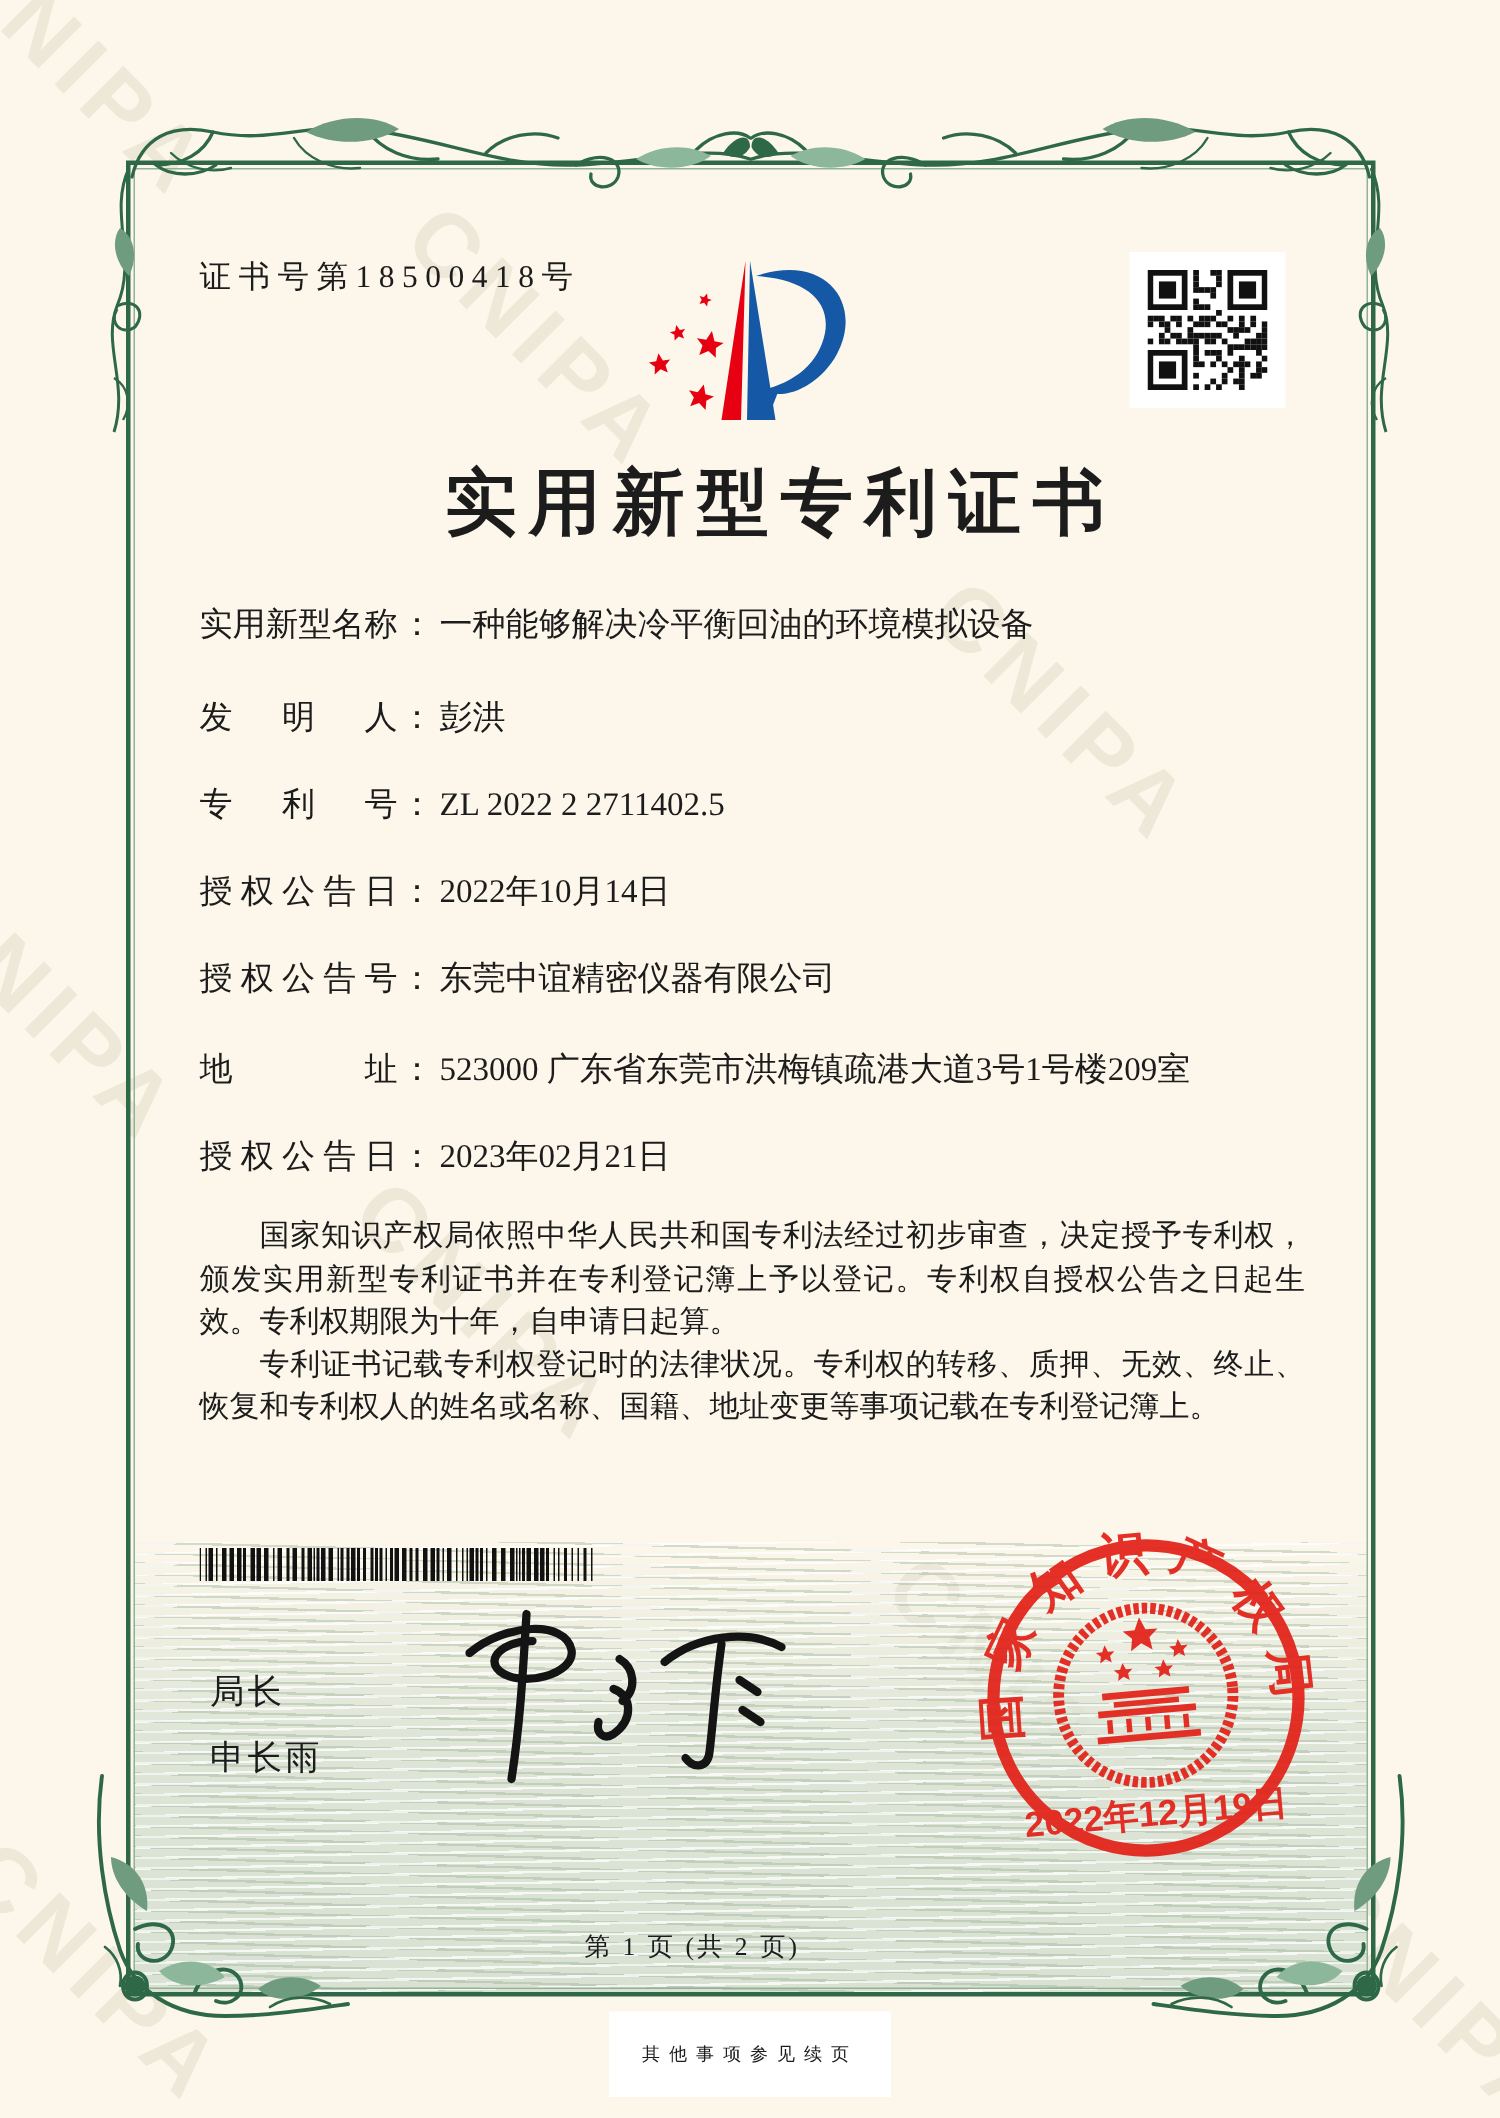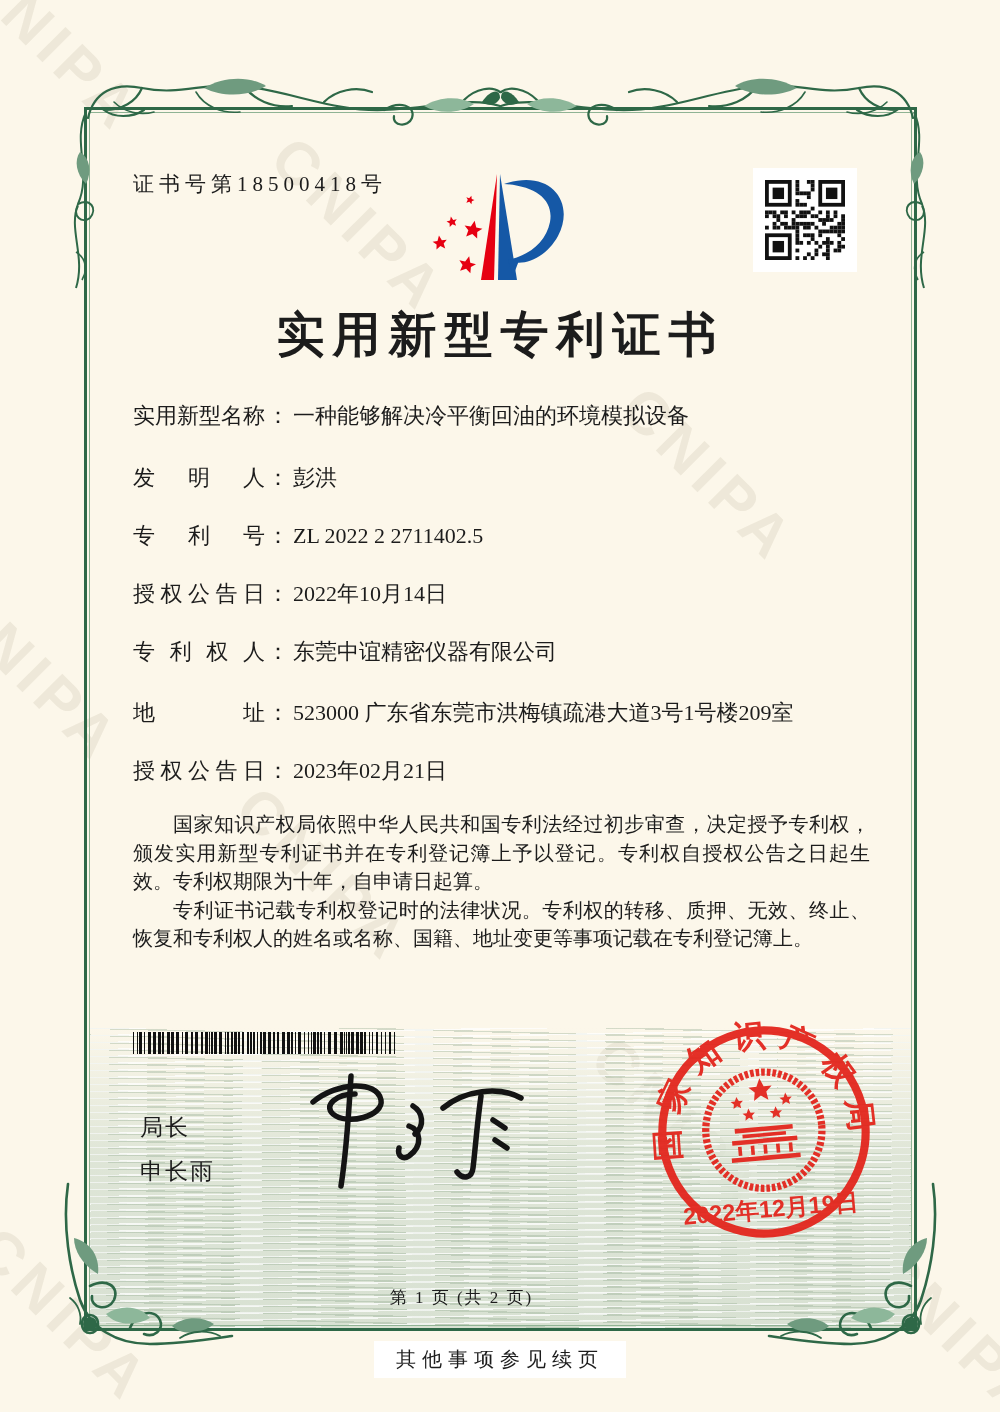--- a/index.html
+++ b/index.html
@@ -36,21 +36,21 @@
     position:absolute;z-index:3;left:133px;top:170px;
     font-size:21px;letter-spacing:5px;
   }
   .logo{position:absolute;z-index:3;left:420px;top:162px;}
   .qr-patch{
     position:absolute;z-index:3;left:753px;top:168px;width:104px;height:104px;
     background:#ffffff;display:flex;align-items:center;justify-content:center;
   }
   .title{
     position:absolute;z-index:3;left:84px;top:303px;width:833px;
-    text-align:center;font-size:48px;font-weight:bold;letter-spacing:8px;
+    text-align:center;font-size:48px;font-weight:bold;letter-spacing:8px;padding-left:20px;
   }
   .row{
     position:absolute;z-index:3;left:133px;width:745px;font-size:22px;white-space:nowrap;
   }
   .lbl{
     display:inline-block;width:132px;vertical-align:bottom;
     text-align:justify;text-align-last:justify;
   }
   .colon{display:inline-block;margin:0 4px 0 2px;}
   .grant2{position:absolute;left:375px;top:0;}
@@ -69,22 +69,22 @@
   .signature{position:absolute;z-index:4;left:285px;top:1068px;}
   .seal{position:absolute;z-index:5;left:646px;top:1014px;transform:rotate(-5deg);opacity:0.93;}
   .page-note{
     position:absolute;z-index:3;left:84px;top:1286px;width:755px;
     text-align:center;font-size:17px;letter-spacing:2px;
   }
   .footer-note{
     position:absolute;z-index:3;left:0;top:1341px;width:1000px;text-align:center;
   }
   .footer-note span{
-    display:inline-block;background:#ffffff;padding:5px 22px;
-    font-size:20px;letter-spacing:6px;
+    display:inline-block;background:#ffffff;padding:20px 22px;
+    font-size:12px;letter-spacing:6px;
   }
   .orn{position:absolute;z-index:4;pointer-events:none;}
 </style>
 </head>
 <body>
 
 <div class="wm" style="left:-55px;top:10px;">CNIPA</div>
 <div class="wm" style="left:250px;top:190px;">CNIPA</div>
 <div class="wm" style="left:600px;top:440px;">CNIPA</div>
 <div class="wm" style="left:-75px;top:640px;">CNIPA</div>
@@ -316,21 +316,21 @@
 <div class="row" style="top:463px;">
   <span class="lbl">发明人</span><span class="colon">：</span><span>彭洪</span>
 </div>
 <div class="row" style="top:521px;">
   <span class="lbl">专利号</span><span class="colon">：</span><span>ZL 2022 2 2711402.5</span>
 </div>
 <div class="row" style="top:579px;">
   <span class="lbl">授权公告日</span><span class="colon">：</span><span>2022年10月14日</span>
 </div>
 <div class="row" style="top:637px;">
-  <span class="lbl">专利权人</span><span class="colon">：</span><span>东莞中谊精密仪器有限公司</span>
+  <span class="lbl">授权公告号</span><span class="colon">：</span><span>东莞中谊精密仪器有限公司</span>
 </div>
 <div class="row" style="top:698px;">
   <span class="lbl">地址</span><span class="colon">：</span><span>523000 广东省东莞市洪梅镇疏港大道3号1号楼209室</span>
 </div>
 <div class="row" style="top:756px;">
   <span class="lbl">授权公告日</span><span class="colon">：</span><span>2023年02月21日</span>
 </div>
 
 <div class="paras">
   <p>国家知识产权局依照中华人民共和国专利法经过初步审查，决定授予专利权，颁发实用新型专利证书并在专利登记簿上予以登记。专利权自授权公告之日起生效。专利权期限为十年，自申请日起算。</p>

